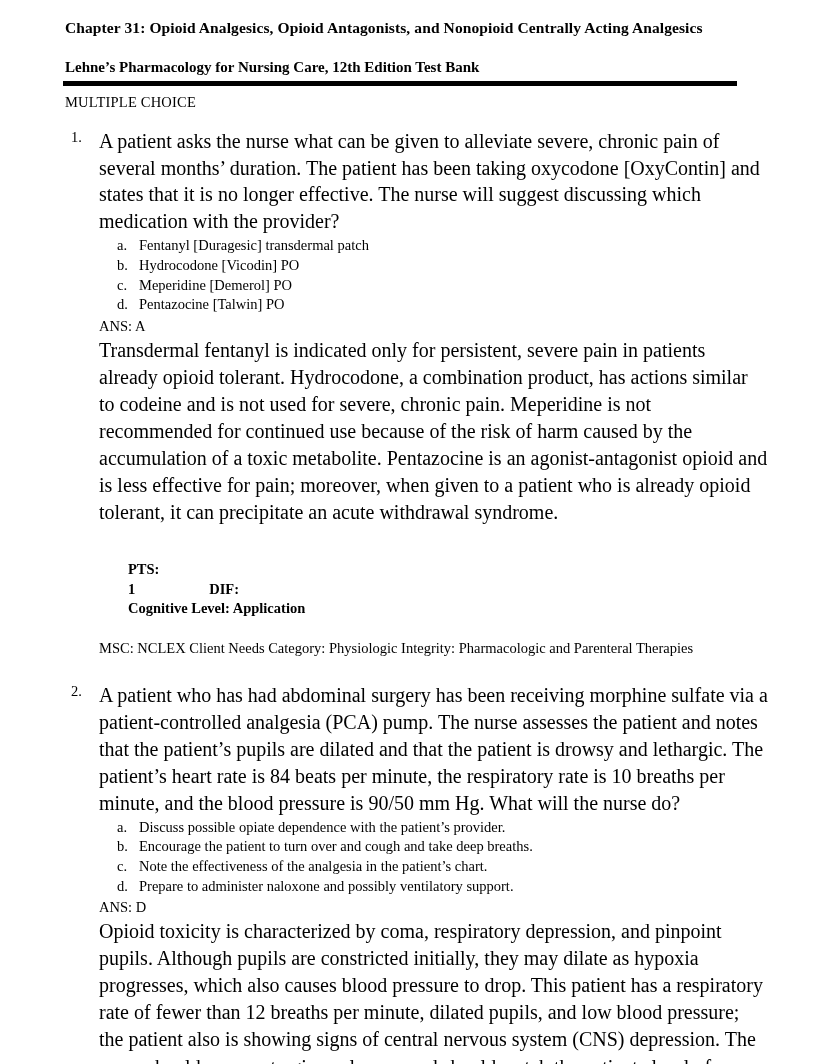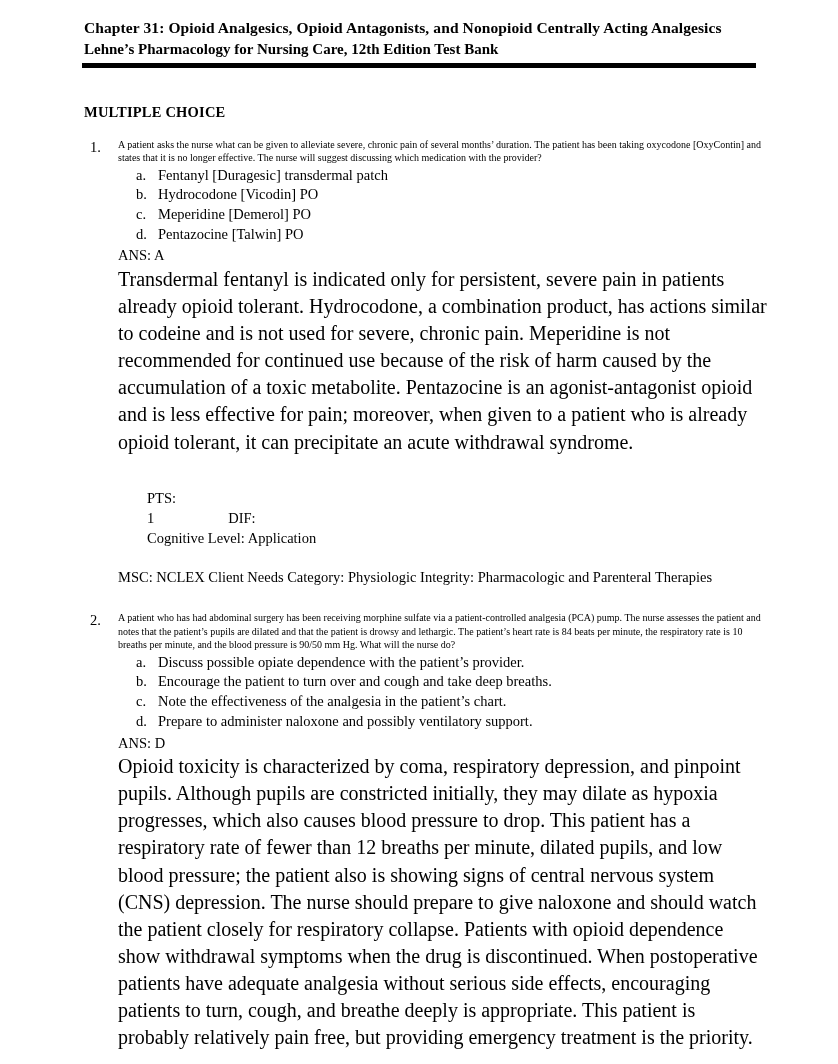--- a/index.html
+++ b/index.html
@@ -12,61 +12,61 @@
     height: 1064px;
     font-family: "Liberation Serif", serif;
     color: #000000;
     overflow: hidden;
   }
   .page {
     position: relative;
     width: 838px;
     height: 776px;
     box-sizing: border-box;
-    padding: 18px 70px 0 84px;
+    padding: 18px 70px 0 65px;
   }
   .doc-title {
     font-size: 15.5px;
     font-weight: bold;
     line-height: 1.30;
     letter-spacing: 0.1px;
   }
   .doc-subtitle {
     font-size: 15px;
     font-weight: bold;
     line-height: 1.3;
-    margin-top: 2px;
+    margin-top: 20px;
   }
   .rule {
     margin-top: 3px;
     margin-left: -2px;
     width: 674px;
     height: 5px;
     background: #000000;
   }
   .section-head {
-    margin-top: 36px;
+    margin-top: 8px;
     font-size: 14.5px;
-    font-weight: bold;
+    font-weight: normal;
     letter-spacing: 0.2px;
   }
   .question-block {
     margin-top: 17px;
     position: relative;
     padding-left: 34px;
   }
   .q-number {
     position: absolute;
     left: 6px;
     top: 0;
     font-size: 14.5px;
     line-height: 1.35;
   }
   .q-stem {
-    font-size: 10px;
+    font-size: 20px;
     line-height: 1.345;
     text-align: left;
     font-family: Liberation Serif, serif;
   }
   .choices {
     margin-top: 1px;
     padding-left: 18px;
   }
   .choice {
     font-size: 14.5px;
@@ -90,20 +90,21 @@
     line-height: 1.355;
     text-align: left;
   }
   .meta {
     margin-top: 14px;
     font-size: 14.5px;
     line-height: 1.355;
   }
   .meta-row {
     white-space: pre;
+    font-weight: bold;
   }
   .meta-wrap {
     white-space: normal;
   }
   .tab-gap-1 { display: inline-block; width: 74px; }
   .tab-gap-2 { display: inline-block; width: 70px; }
   .q2 {
     margin-top: 24px;
   }
 </style>

